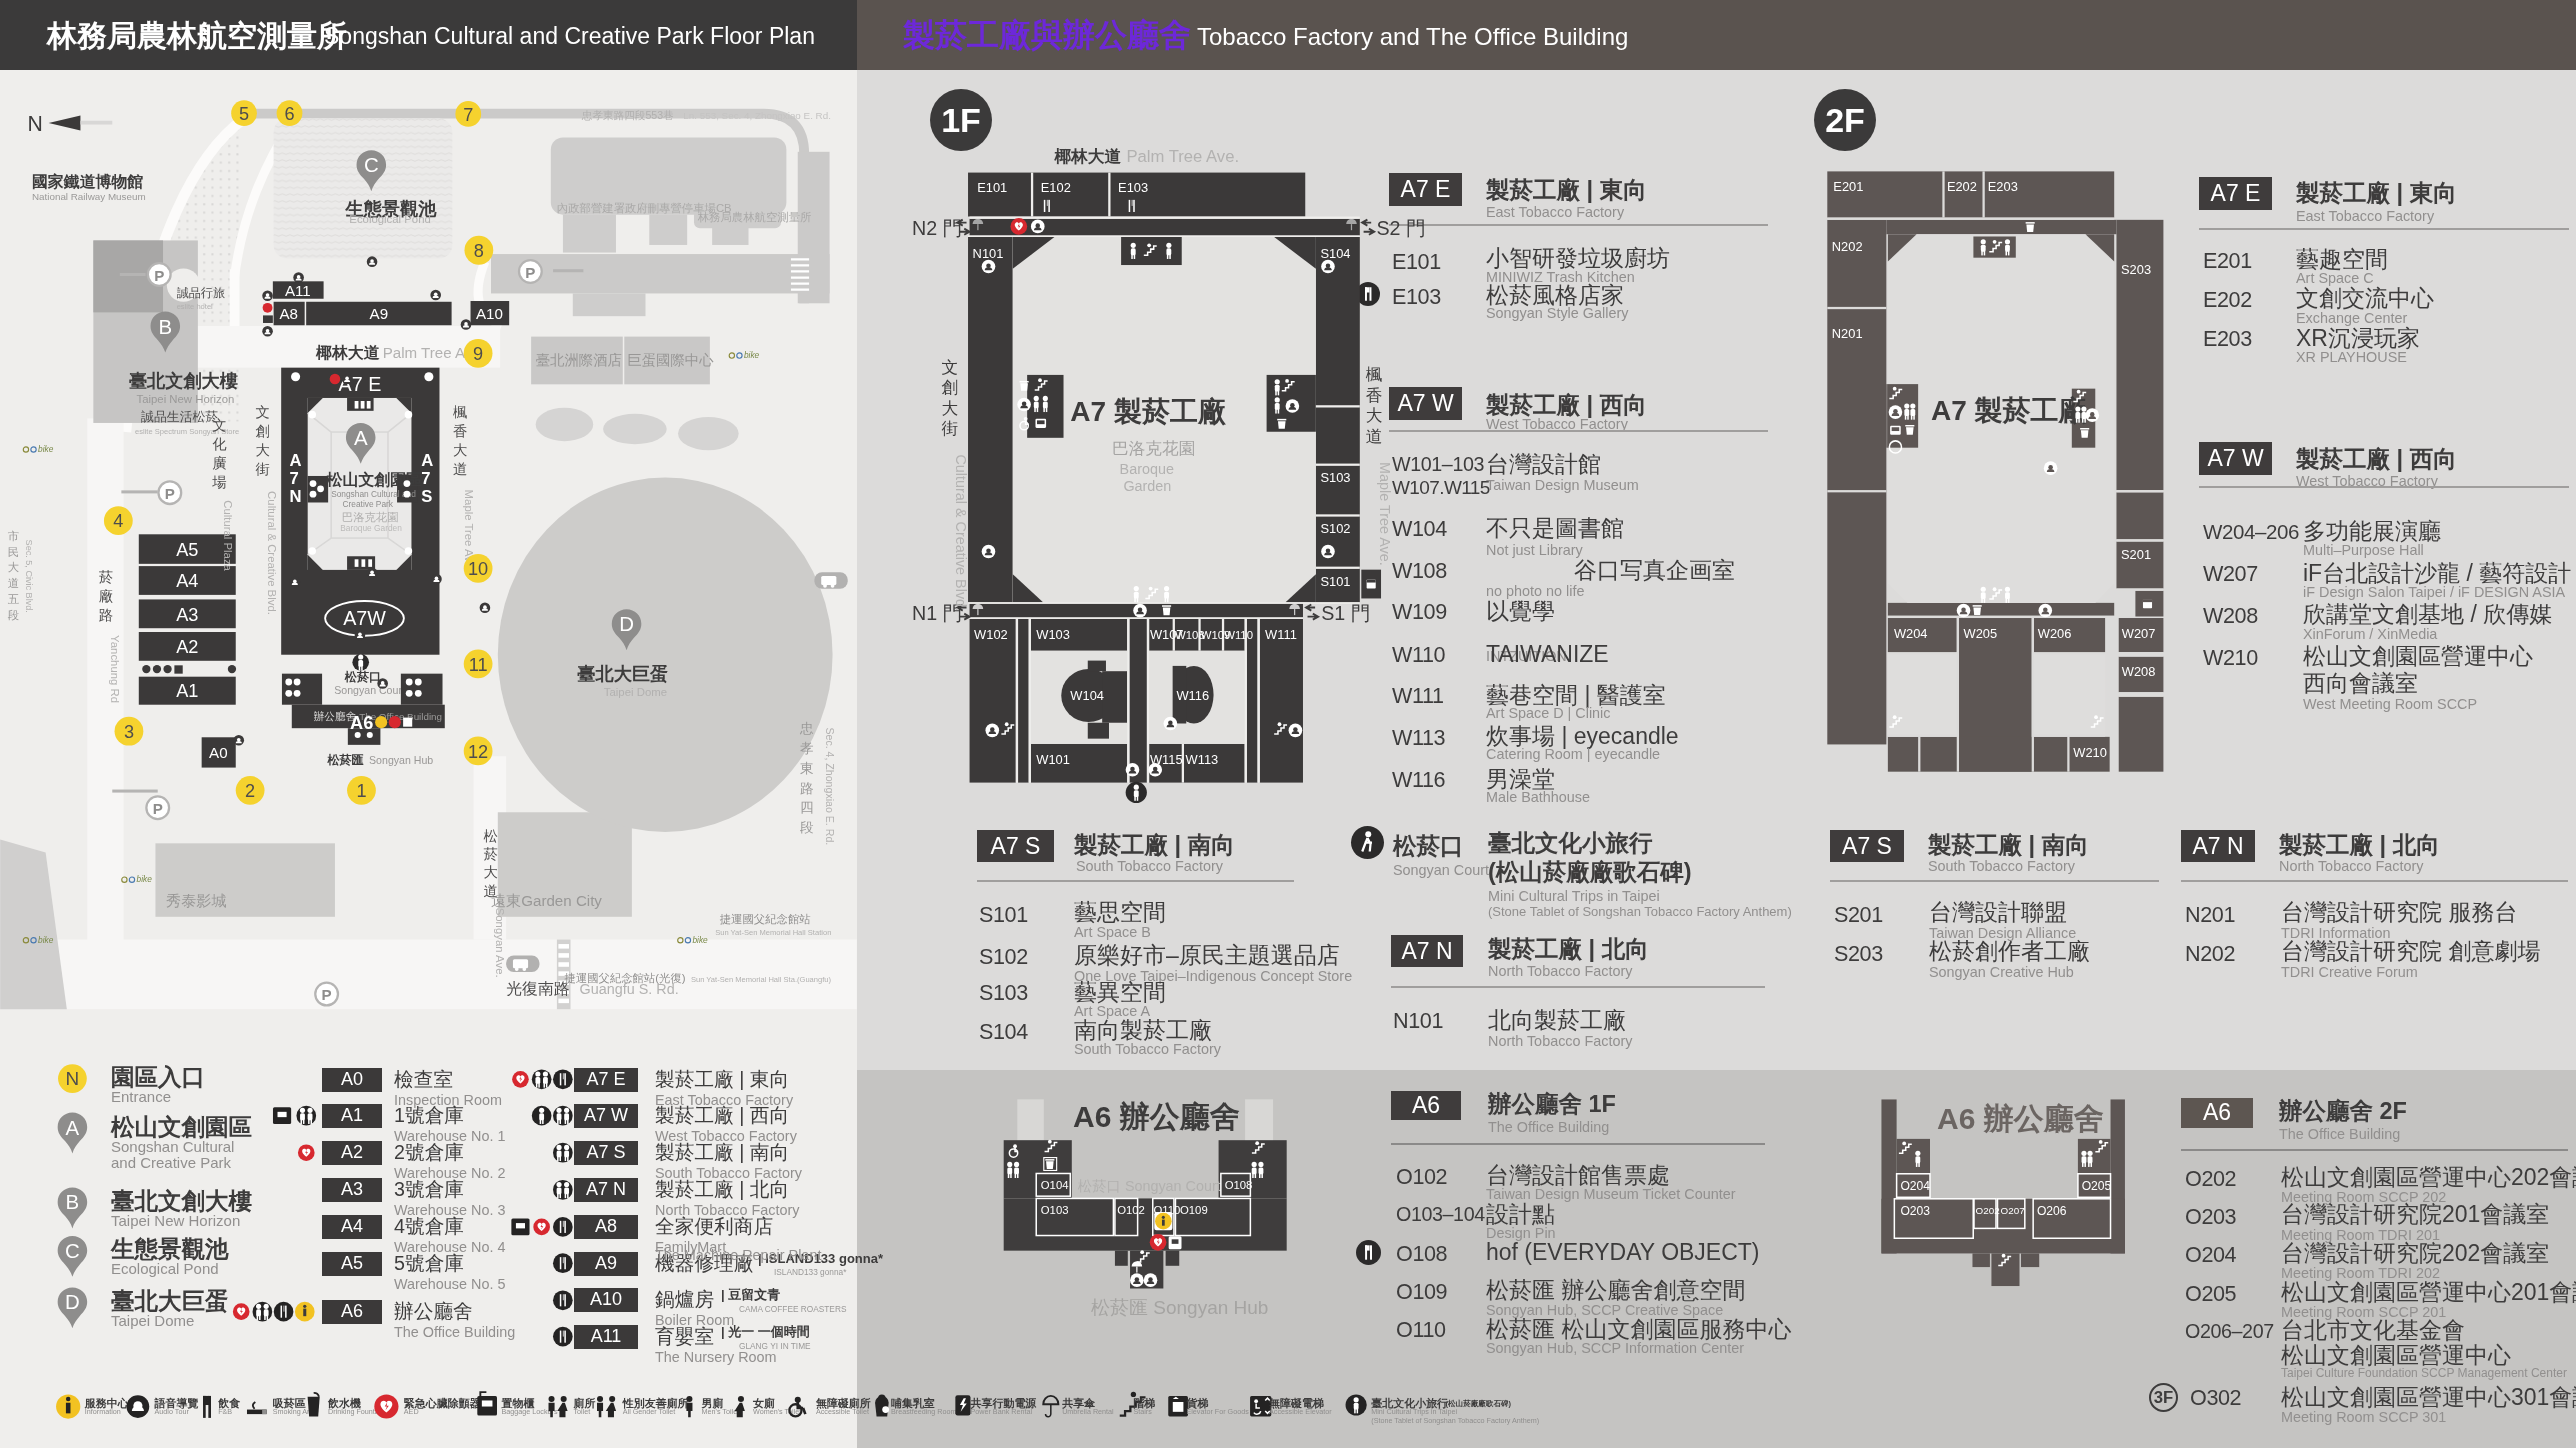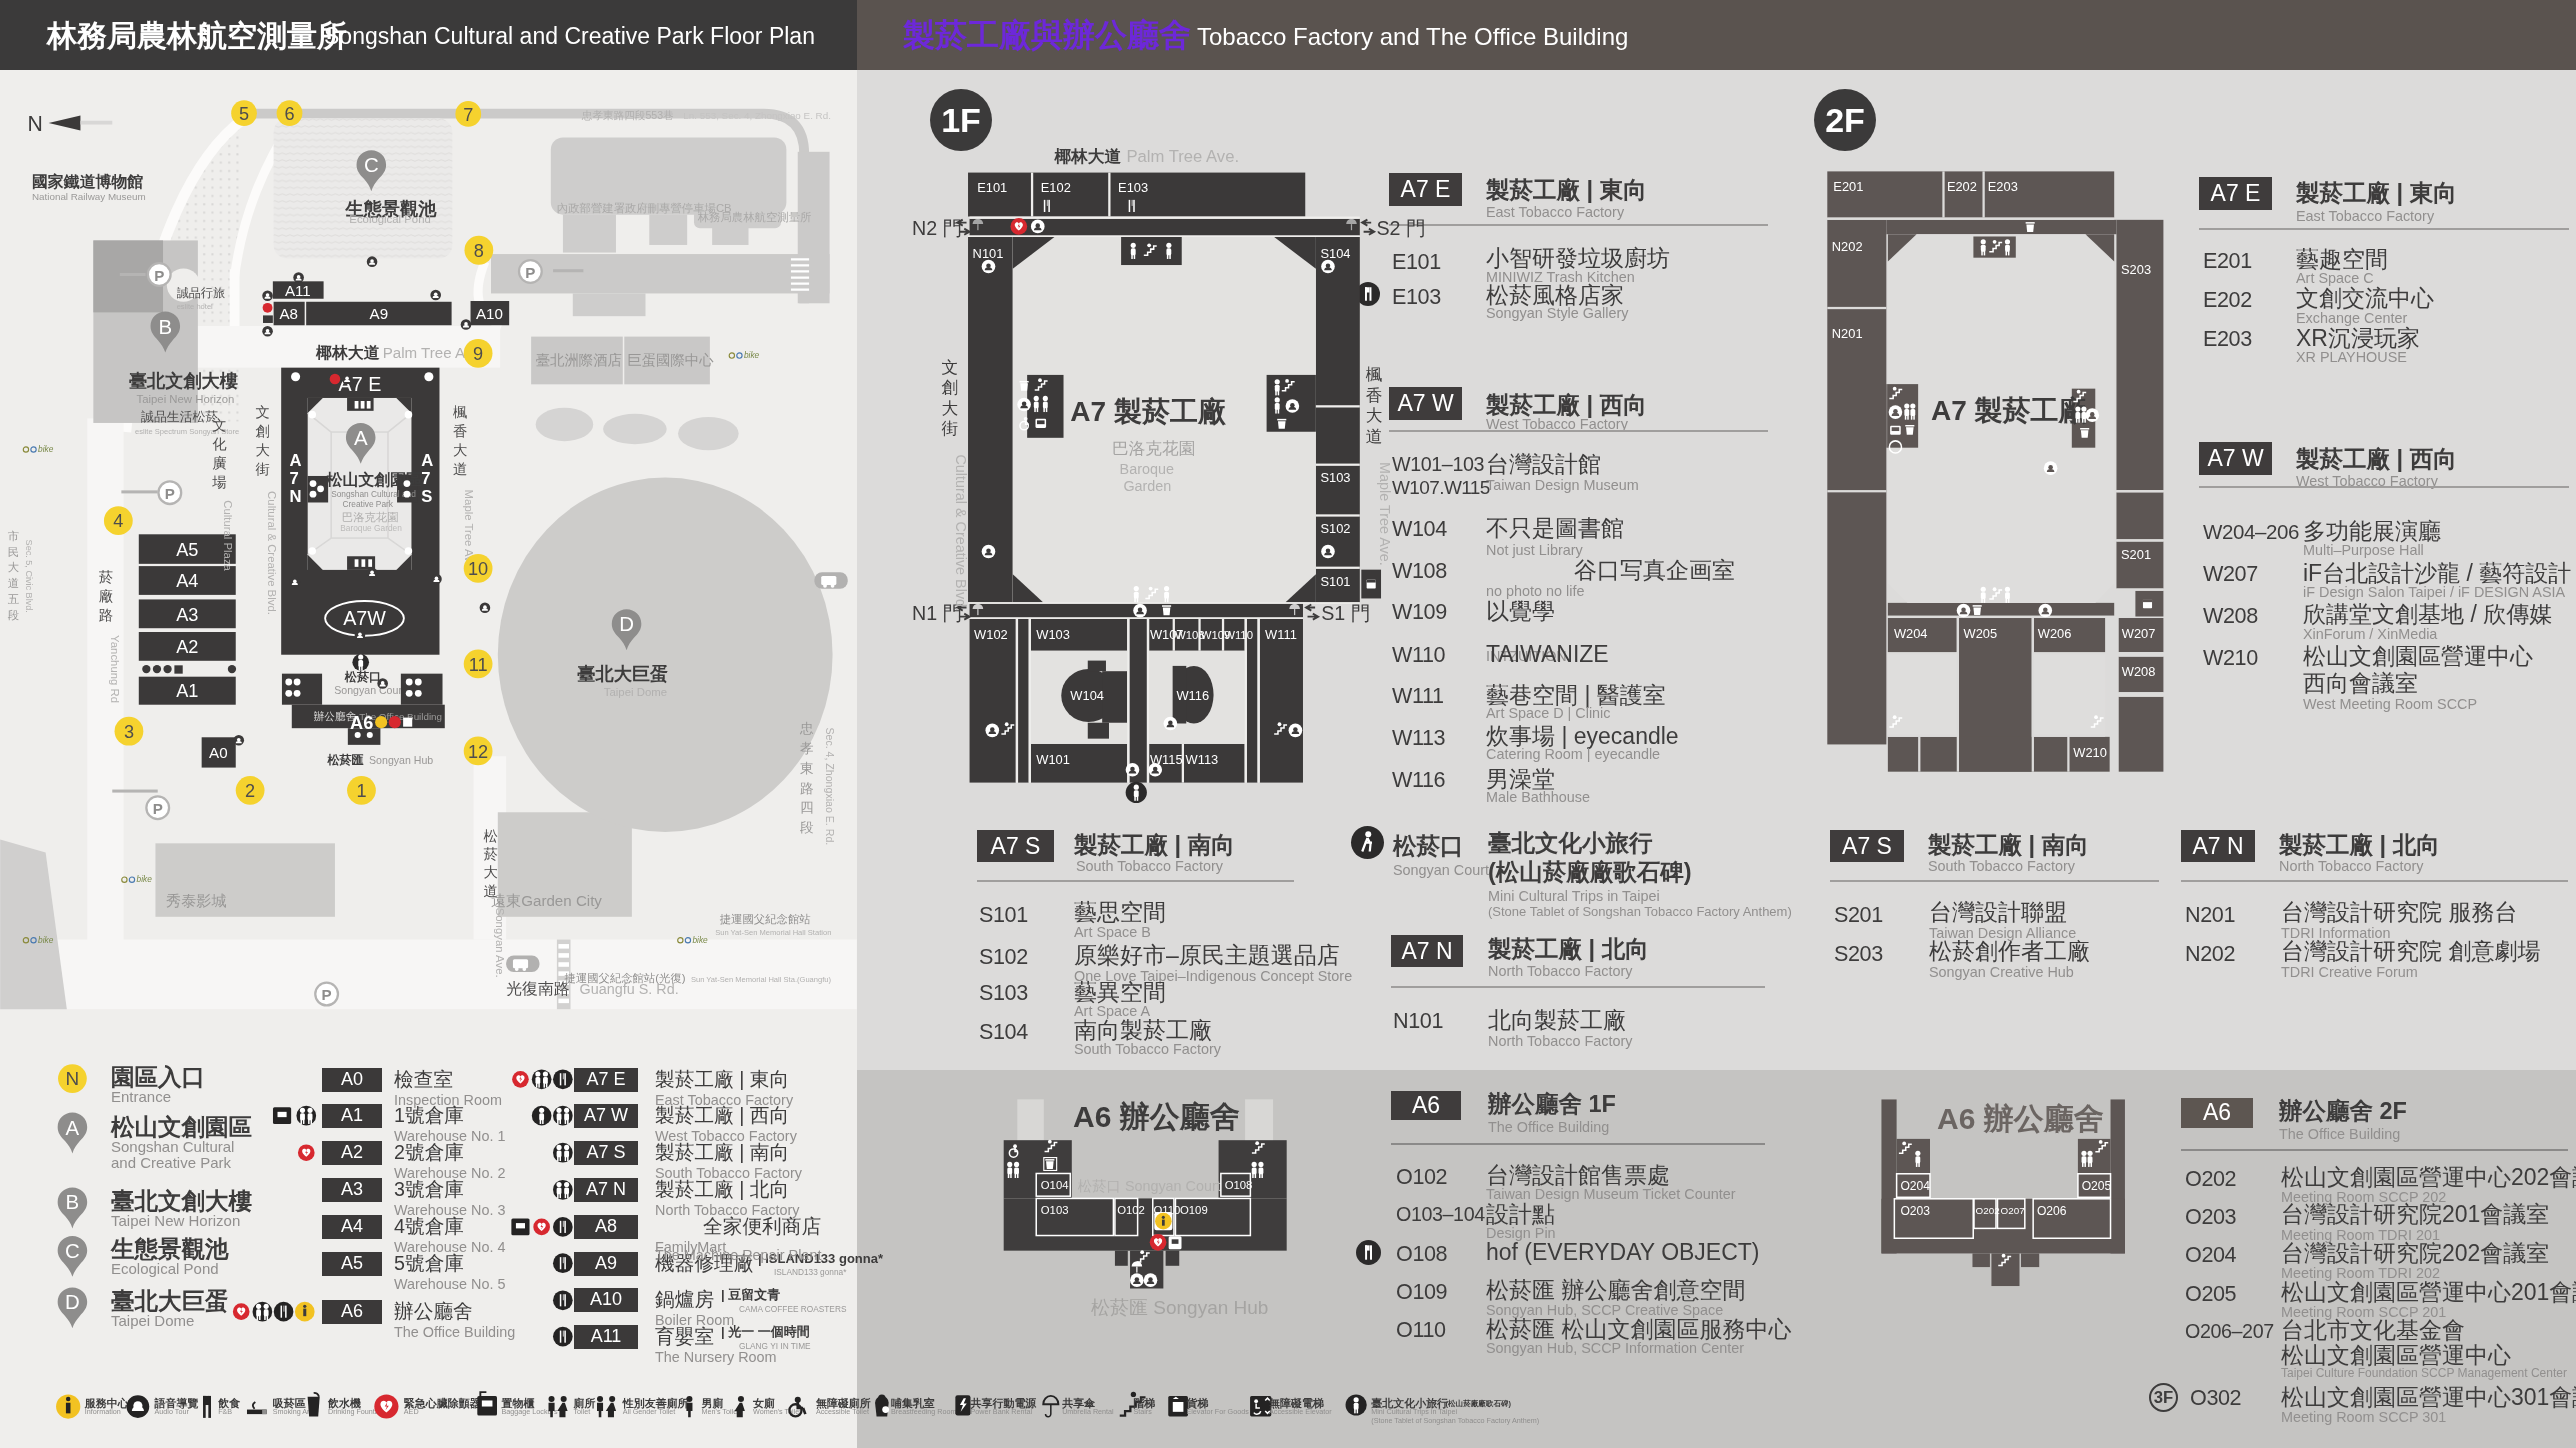--- a/index.html
+++ b/index.html
@@ -574,21 +574,21 @@
 
   <div class="secbox" style="left:574px;top:1141px;width:64px;height:23.5px;line-height:23.5px;font-size:18px;background:#3b3939;">A7 S</div>
   <div class="t zhs" style="left:655px;top:1141px;font-size:19.7px;">製菸工廠 | 南向</div>
   <div class="t en" style="left:655px;top:1165px;">South Tobacco Factory</div>
 
   <div class="secbox" style="left:574px;top:1178px;width:64px;height:23.5px;line-height:23.5px;font-size:18px;background:#3b3939;">A7 N</div>
   <div class="t zhs" style="left:655px;top:1178px;font-size:19.7px;">製菸工廠 | 北向</div>
   <div class="t en" style="left:655px;top:1202px;">North Tobacco Factory</div>
 
   <div class="secbox" style="left:574px;top:1215px;width:64px;height:23.5px;line-height:23.5px;font-size:18px;background:#3b3939;">A8</div>
-  <div class="t zhs" style="left:655px;top:1215px;font-size:19.7px;margin-left:48px;">全家便利商店</div>
+  <div class="t zhs" style="left:655px;top:1215px;font-size:19.7px;">全家便利商店</div>
   <div class="t en" style="left:655px;top:1239px;">FamilyMart</div>
 
   <div class="secbox" style="left:574px;top:1252px;width:64px;height:23.5px;line-height:23.5px;font-size:18px;background:#3b3939;">A9</div>
   <div class="t zhs" style="left:655px;top:1252px;font-size:19.7px;">機器修理廠</div>
   <div class="t" style="left:758px;top:1252px;font-size:13px;color:#3d3c3c;font-weight:bold;"> |  ISLAND133 gonna*</div>
   <div class="t" style="left:774px;top:1268px;font-size:8.3px;color:#9a9998;">ISLAND133 gonna*</div>
   <div class="t en" style="left:655px;top:1247px;">The Machine Repair Plant</div>
 
   <div class="secbox" style="left:574px;top:1288px;width:64px;height:23.5px;line-height:23.5px;font-size:18px;background:#3b3939;">A10</div>
   <div class="t zhs" style="left:655px;top:1288px;font-size:19.7px;">鍋爐房</div>

